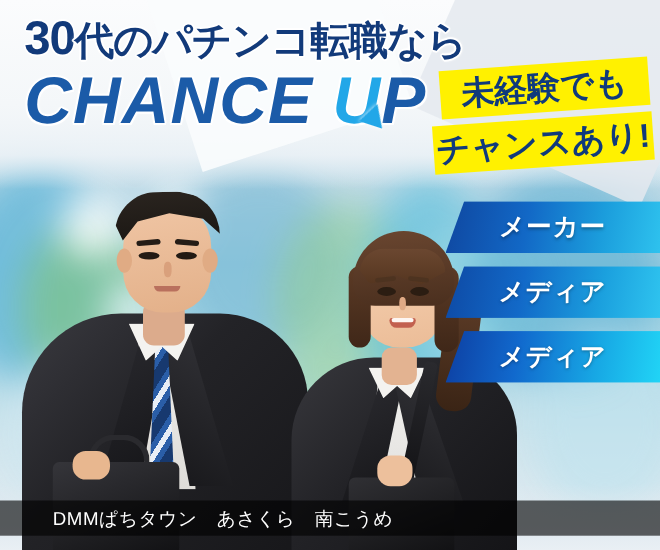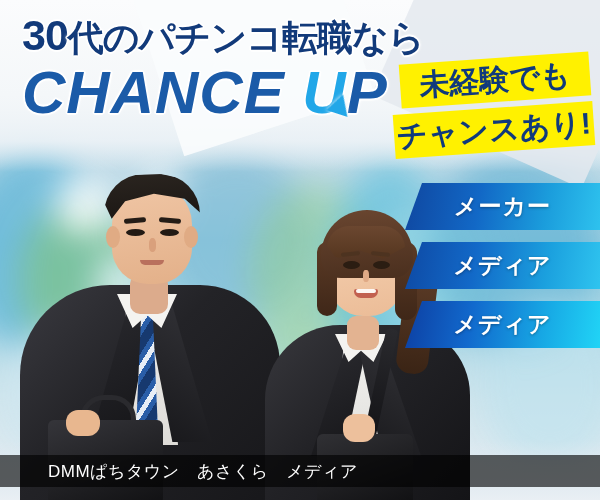--- a/index.html
+++ b/index.html
@@ -349,16 +349,16 @@
     </div>
     <div class="tag t3">
       <span class="tag-label">メディア</span>
     </div>
     <div class="tag t5">
       <span class="tag-label">メディア</span>
     </div>
   </div>
 
   <div class="caption">
-    <span class="caption-text">DMMぱちタウン　あさくら　メディア</span>
+    <span class="caption-text">DMMぱちタウン　あさくら　南こうめ</span>
   </div>
 
 </div>
 
 </body></html>

